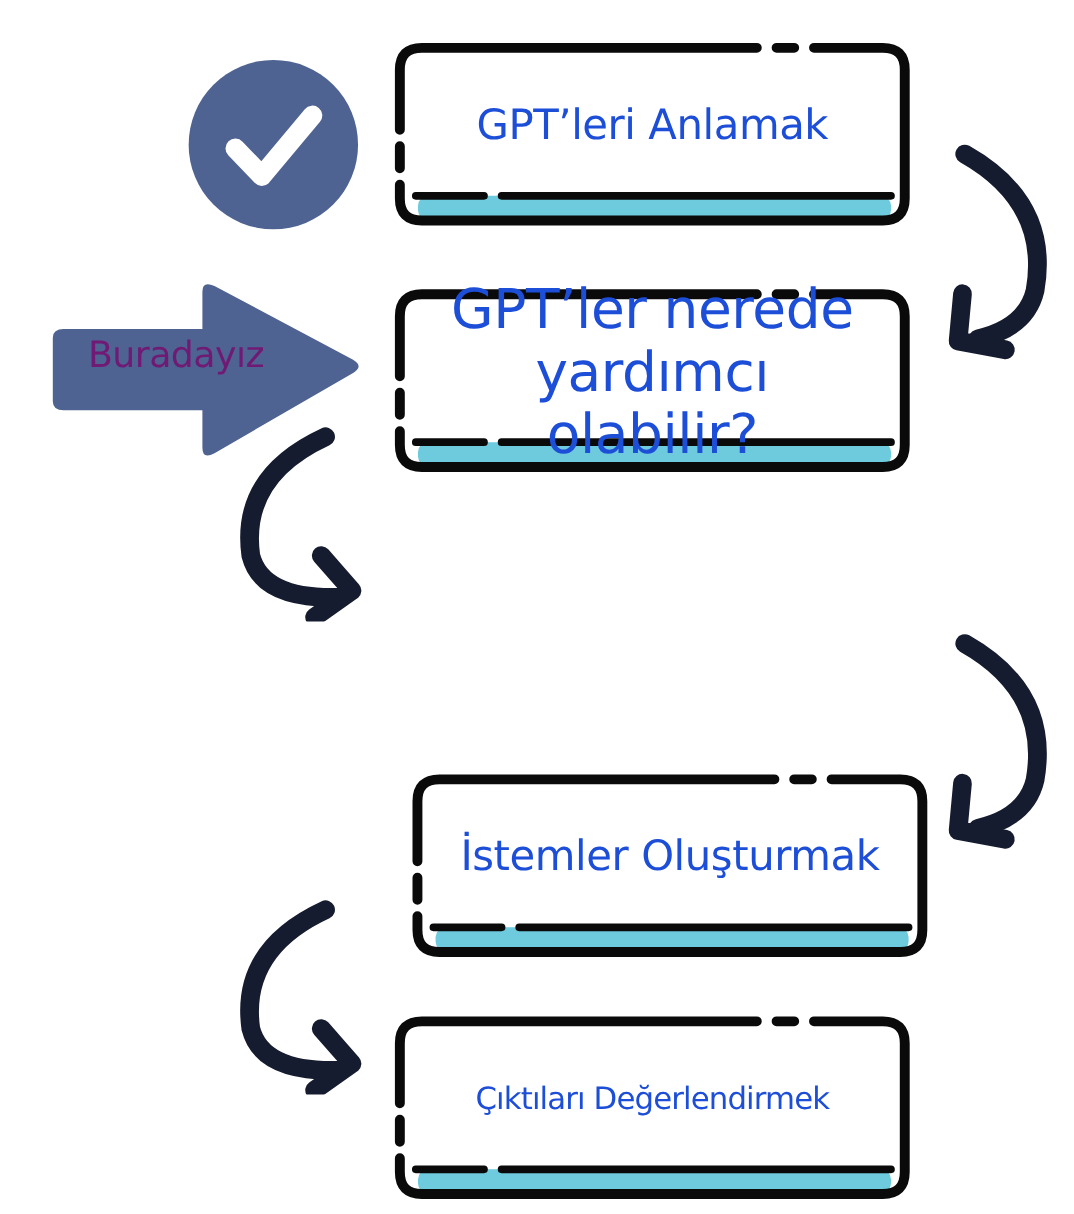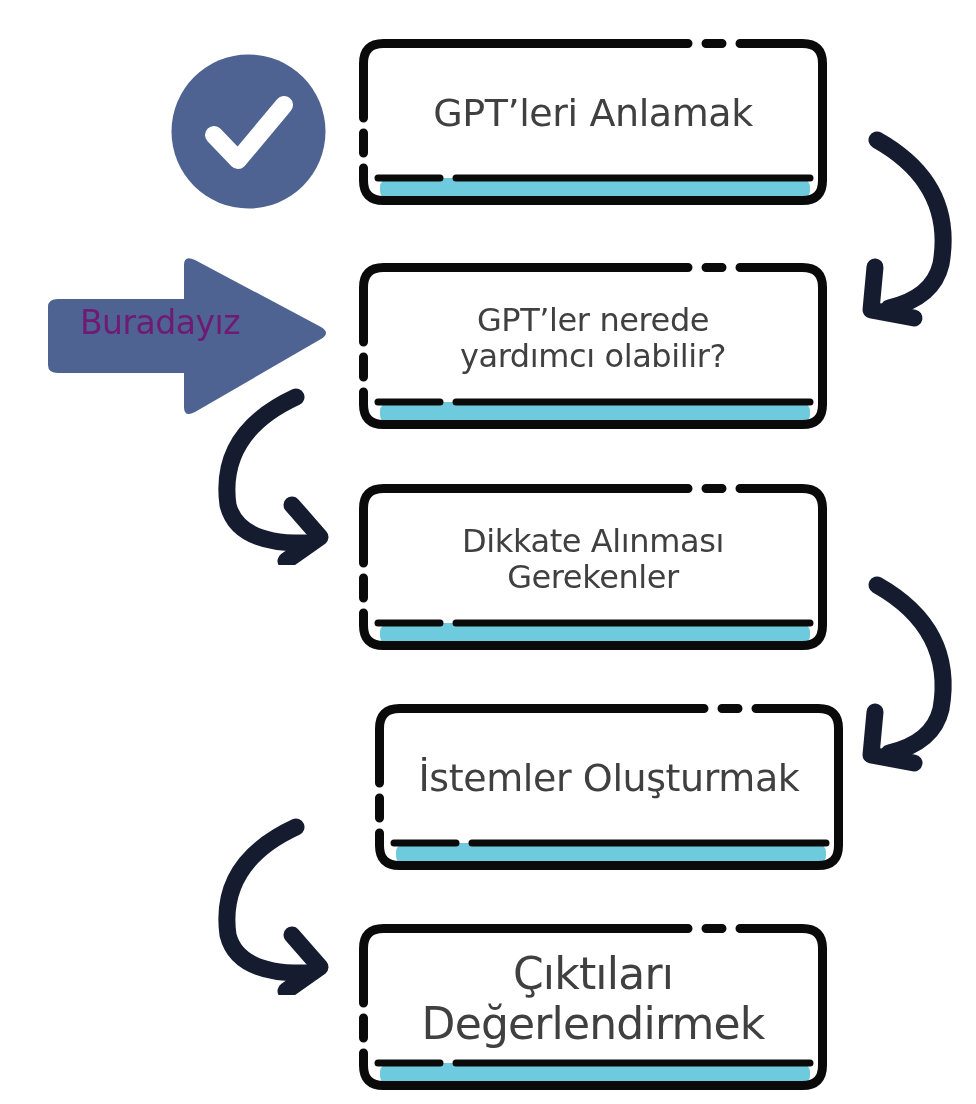--- a/index.html
+++ b/index.html
@@ -40,31 +40,31 @@
     width: 100%;
     height: 100%;
     overflow: visible;
     pointer-events: none;
   }
 
   .step-label {
     position: relative;
     z-index: 3;
     text-align: center;
-    color: #404040;
+    color: #1d4ed8;
     font-family: "DejaVu Sans", "Liberation Sans", sans-serif;
     font-weight: 400;
     font-size: 38px;
     line-height: 1.14;
     letter-spacing: -0.4px;
     padding: 0 26px 16px 26px;
     white-space: pre-line;
   }
-  .step-label.two-line { font-size: 32px; }
-  .step-label.tight { font-size: 44px; letter-spacing: -0.8px; }
+  .step-label.two-line { font-size: 50px; }
+  .step-label.tight { font-size: 28px; letter-spacing: -0.8px; }
 
   
   .check-badge {
     position: absolute;
     border-radius: 50%;
   }
 
   
   .here-arrow {
     position: absolute;
@@ -132,30 +132,20 @@
     <svg class="frame" viewBox="0 0 470 168" preserveAspectRatio="none">
       <rect x="5.5" y="5.5" width="459" height="157" rx="20" fill="#ffffff"></rect>
       <rect x="22" y="140" width="430" height="22" rx="9" fill="#6ecadd"></rect>
       <path d="M5.5 115 L5.5 95 M5.5 80 L5.5 25.5 Q5.5 5.5 25.5 5.5 L330 5.5 M348 5.5 L364 5.5 M382 5.5 L444.5 5.5 Q464.5 5.5 464.5 25.5 L464.5 142.5 Q464.5 162.5 444.5 162.5 L25.5 162.5 Q5.5 162.5 5.5 142.5 L5.5 130" fill="none" stroke="#0a0a0a" stroke-width="9" stroke-linecap="round"></path>
       <path d="M20 140 L82 140 M98 140 L452 140" fill="none" stroke="#0a0a0a" stroke-width="7" stroke-linecap="round"></path>
     </svg>
     <div class="step-label two-line">GPT’ler nerede
 yardımcı olabilir?</div>
   </div>
 
-  <div class="step-box" style="left:358px; top:483px; width:470px; height:168px;">
-    <svg class="frame" viewBox="0 0 470 168" preserveAspectRatio="none">
-      <rect x="5.5" y="5.5" width="459" height="157" rx="20" fill="#ffffff"></rect>
-      <rect x="22" y="140" width="430" height="22" rx="9" fill="#6ecadd"></rect>
-      <path d="M5.5 115 L5.5 95 M5.5 80 L5.5 25.5 Q5.5 5.5 25.5 5.5 L330 5.5 M348 5.5 L364 5.5 M382 5.5 L444.5 5.5 Q464.5 5.5 464.5 25.5 L464.5 142.5 Q464.5 162.5 444.5 162.5 L25.5 162.5 Q5.5 162.5 5.5 142.5 L5.5 130" fill="none" stroke="#0a0a0a" stroke-width="9" stroke-linecap="round"></path>
-      <path d="M20 140 L82 140 M98 140 L452 140" fill="none" stroke="#0a0a0a" stroke-width="7" stroke-linecap="round"></path>
-    </svg>
-    <div class="step-label two-line">Dikkate Alınması
-Gerekenler</div>
-  </div>
 
   <div class="step-box" style="left:374px; top:703px; width:470px; height:168px;">
     <svg class="frame" viewBox="0 0 470 168" preserveAspectRatio="none">
       <rect x="5.5" y="5.5" width="459" height="157" rx="20" fill="#ffffff"></rect>
       <rect x="22" y="140" width="430" height="22" rx="9" fill="#6ecadd"></rect>
       <path d="M5.5 115 L5.5 95 M5.5 80 L5.5 25.5 Q5.5 5.5 25.5 5.5 L330 5.5 M348 5.5 L364 5.5 M382 5.5 L444.5 5.5 Q464.5 5.5 464.5 25.5 L464.5 142.5 Q464.5 162.5 444.5 162.5 L25.5 162.5 Q5.5 162.5 5.5 142.5 L5.5 130" fill="none" stroke="#0a0a0a" stroke-width="9" stroke-linecap="round"></path>
       <path d="M20 140 L82 140 M98 140 L452 140" fill="none" stroke="#0a0a0a" stroke-width="7" stroke-linecap="round"></path>
     </svg>
     <div class="step-label">İstemler Oluşturmak</div>
   </div>

